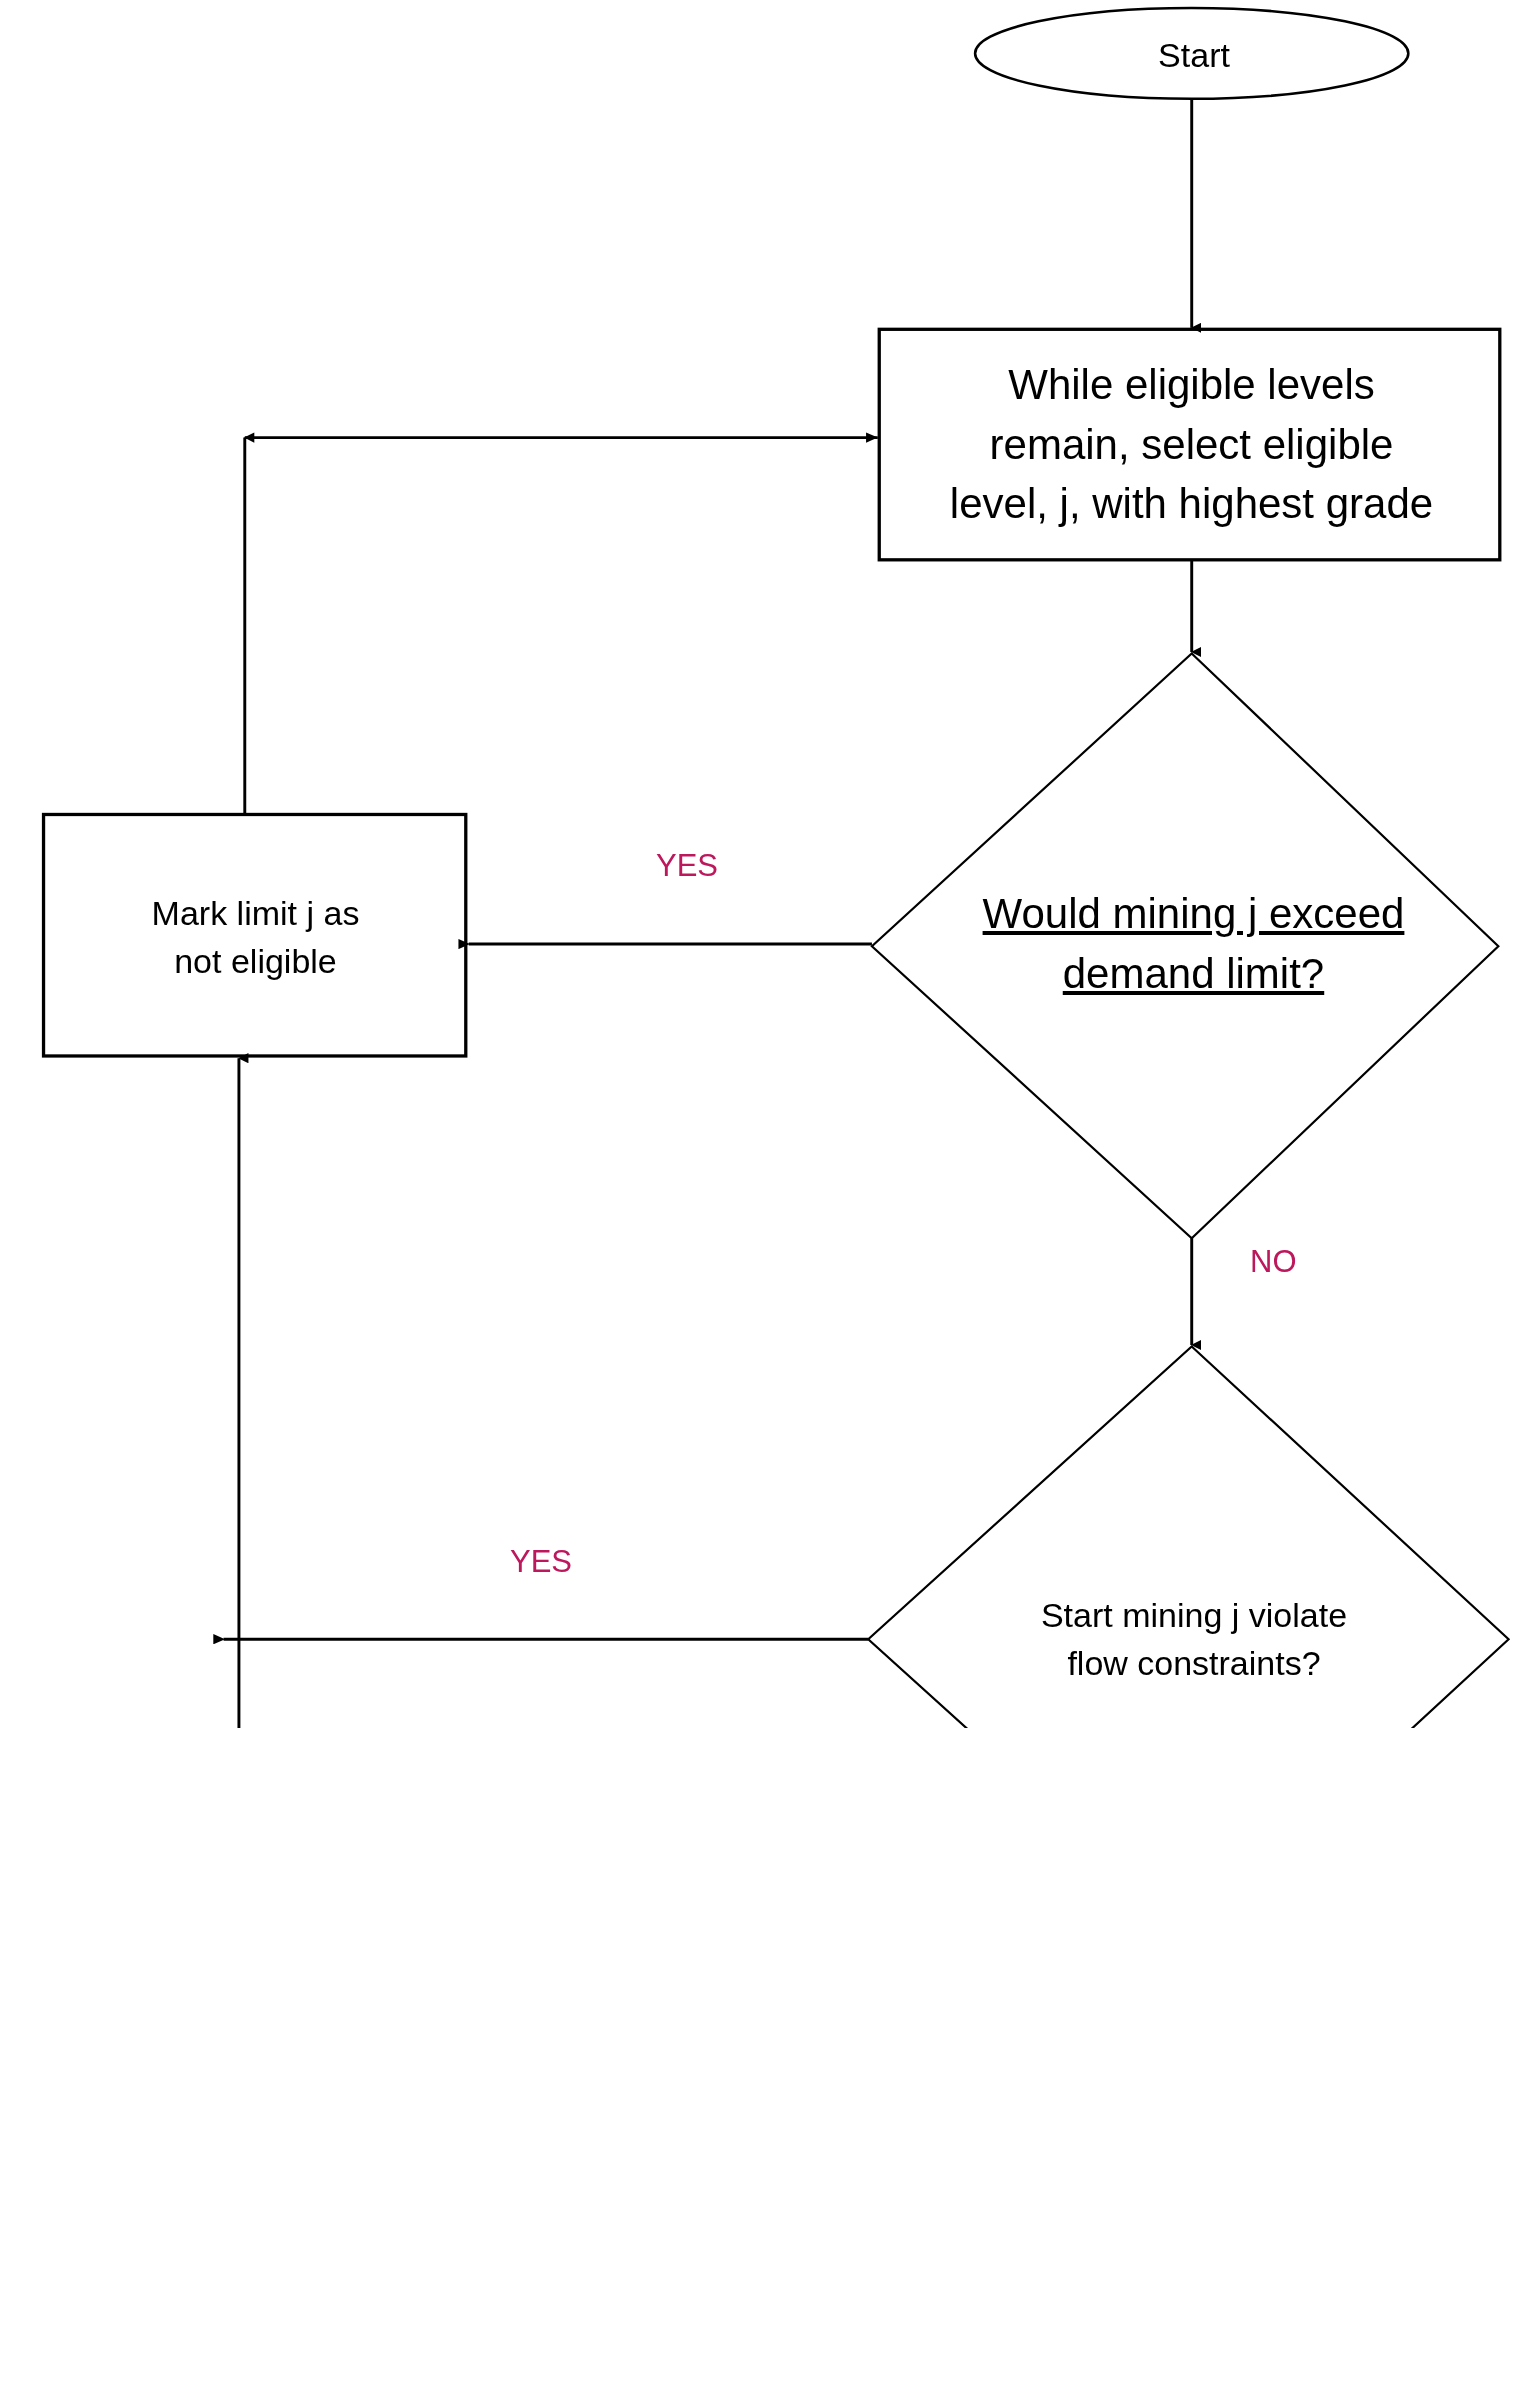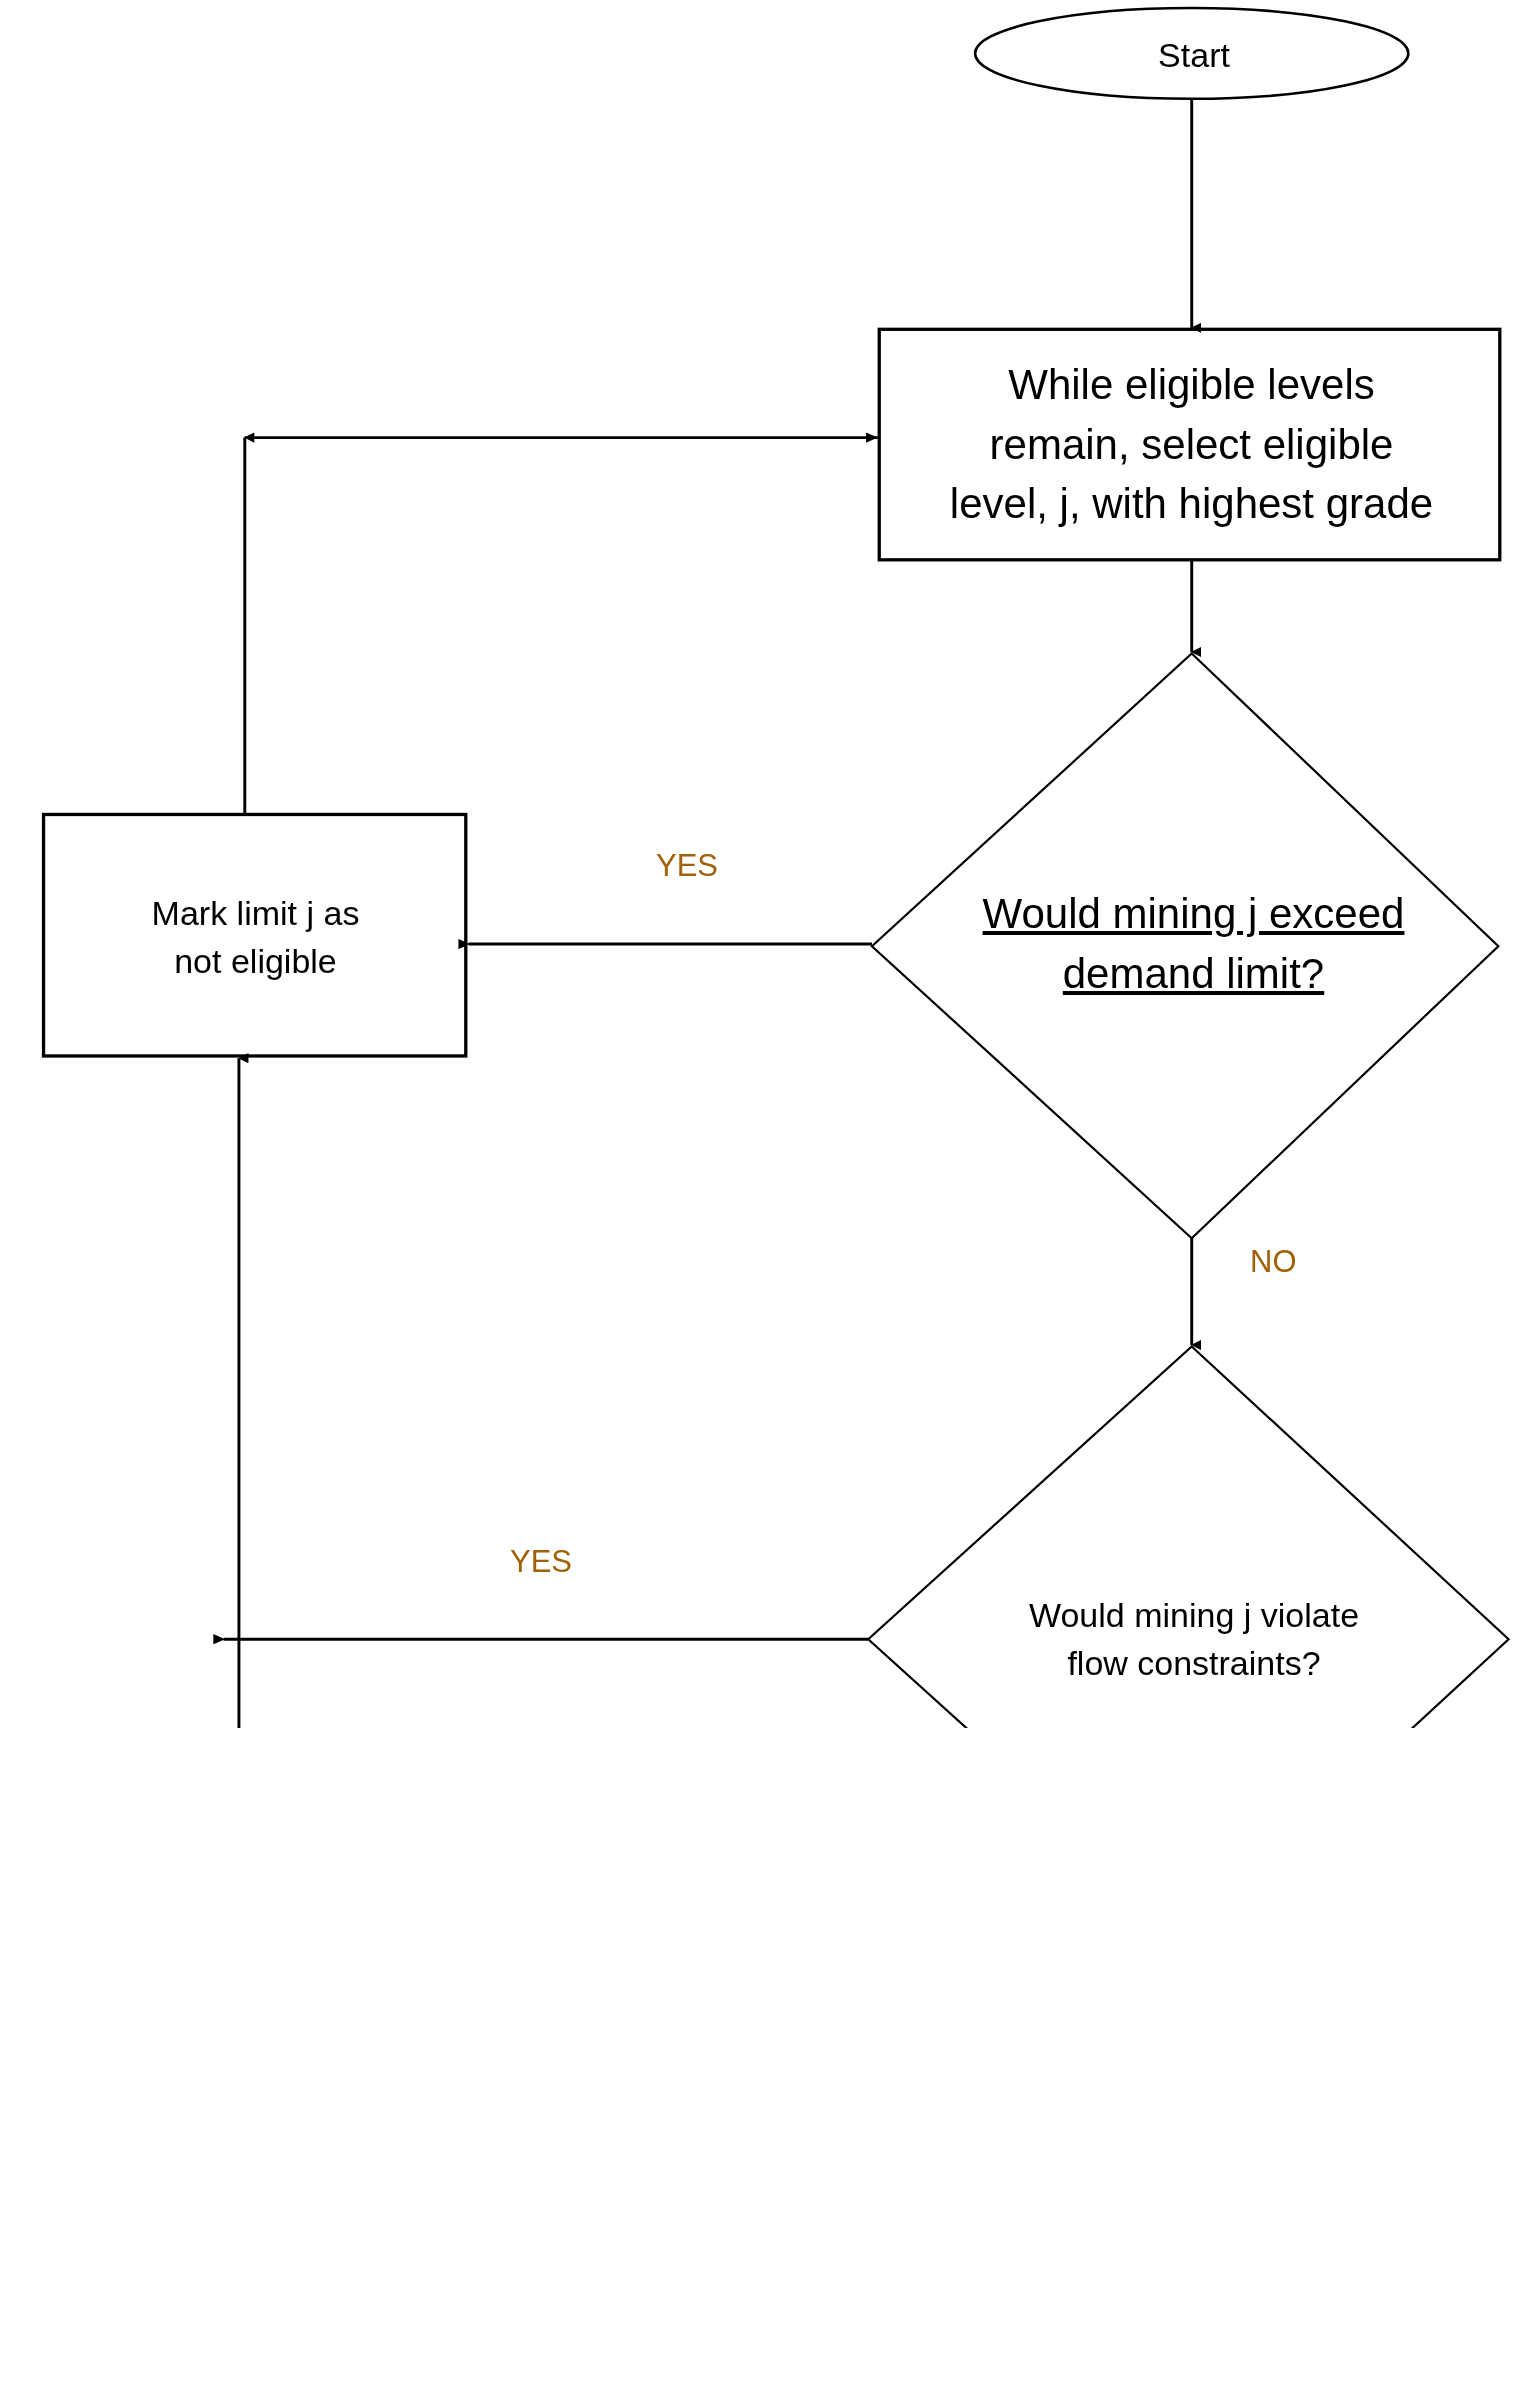--- a/index.html
+++ b/index.html
@@ -33,21 +33,21 @@
     justify-content: center;
     text-align: center;
     color: #000000;
     font-family: "Liberation Sans", sans-serif;
     line-height: 1.42;
     white-space: pre-line;
     pointer-events: none;
   }
   .edge-label {
     position: absolute;
-    color: #a16207;
+    color: #be185d;
     font-family: "Liberation Sans", sans-serif;
     font-size: 31px;
     line-height: 1;
     white-space: nowrap;
   }
   .lbl-start   { left: 966px; top: 14.6px;   width: 432px; height: 81px; font-size: 34px; }
   .lbl-proc1   { left: 872px; top: 331px;  width: 615px; height: 227px; font-size: 42px; }
   .lbl-dec1    { left: 951px; top: 871px; width: 461px; height: 146px; font-size: 42px; text-decoration: underline; }
   .lbl-mark    { left: 35px;   top: 820px; width: 417px; height: 234px; font-size: 34px; }
   .lbl-dec2    { left: 948px; top: 1566px; width: 468px; height: 146px; font-size: 34px; }
@@ -115,21 +115,21 @@
   <div class="node-label lbl-proc1">While eligible levels
 remain, select eligible
 level, j, with highest grade</div>
 
   <div class="node-label lbl-dec1">Would mining j exceed
 demand limit?</div>
 
   <div class="node-label lbl-mark">Mark limit j as
 not eligible</div>
 
-  <div class="node-label lbl-dec2">Would mining j violate
+  <div class="node-label lbl-dec2">Start mining j violate
 flow constraints?</div>
 
 
   <div class="edge-label el-yes1">YES</div>
 
   <div class="edge-label el-no1">NO</div>
 
   <div class="edge-label el-yes2">YES</div>
 
   <div class="edge-label el-no2">NO</div>

